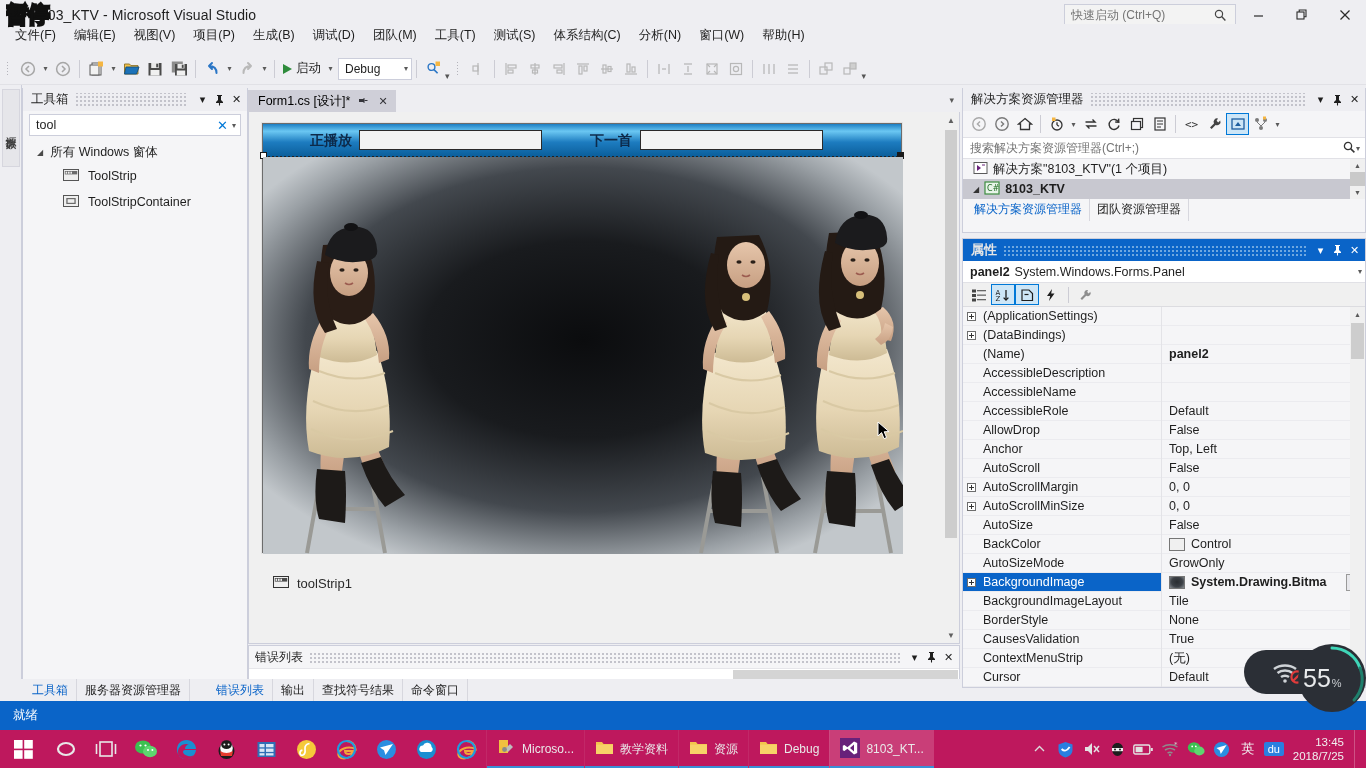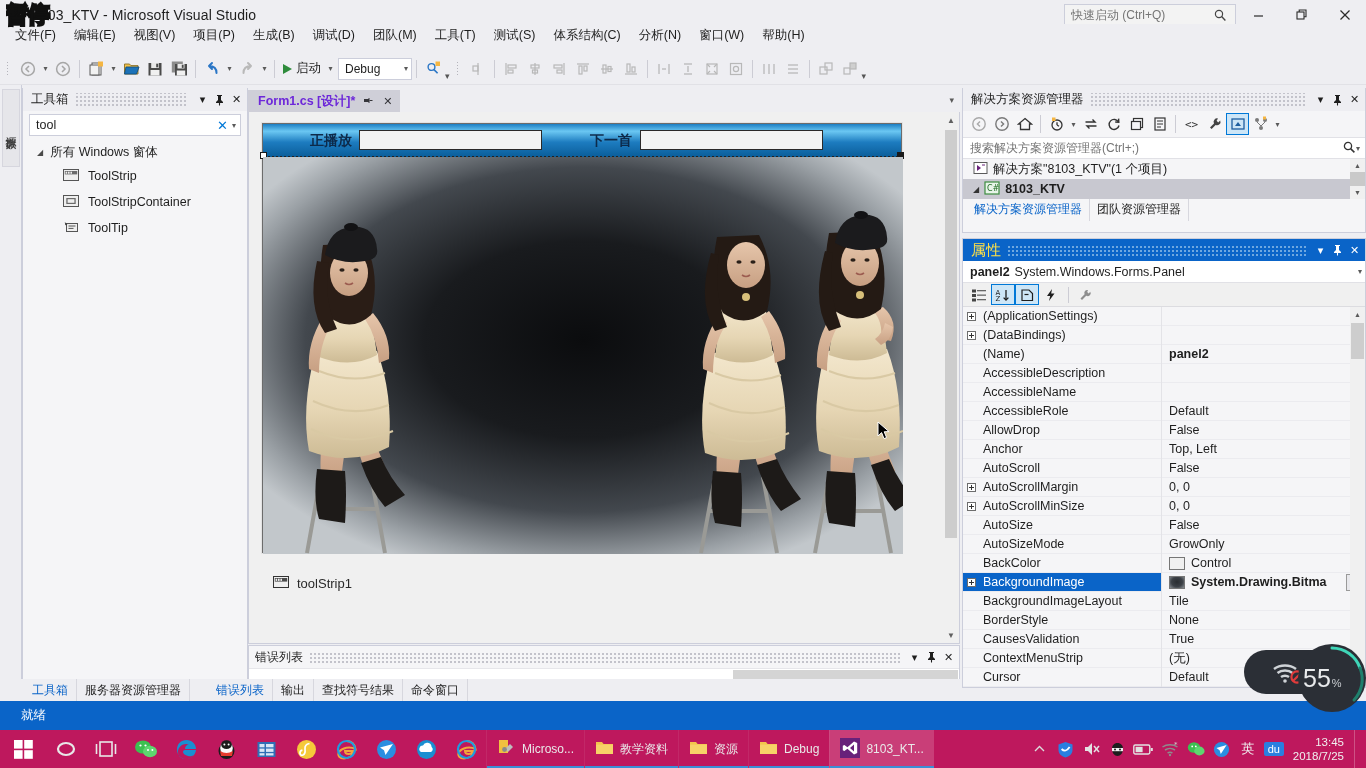--- a/index.html
+++ b/index.html
@@ -149,21 +149,21 @@
 
   
   .doc-tabstrip {
     position: absolute; top: 88px; left: 248px; width: 712px; height: 24px;
     background: #eeeef2;
   }
   .doc-tab {
     position: absolute; left: 0; top: 2px; height: 22px;
     background: #cfcfd8; display: flex; align-items: center; padding: 0 6px 0 10px; gap: 6px;
   }
-  .doc-tab .lbl { font-size: 12.5px; color: #6d28d9; white-space: nowrap; font-weight: bold; }
+  .doc-tab .lbl { font-size: 12.5px; color: #000000; white-space: nowrap; }
   .doc-tab .pin, .doc-tab .cls { font-size: 11px; color: #35353a; padding: 0 2px; }
   .doc-strip-arrow {
     position: absolute; right: 6px; top: 7px; color: #5a5a5a; font-size: 9px;
   }
 
   .designer {
     position: absolute; top: 112px; left: 248px; width: 712px; height: 532px;
     background: #f0f0f0; border: 1px solid #cccedb; border-top: 0;
     overflow: hidden;
   }
@@ -290,21 +290,21 @@
 
   
   .props {
     position: absolute; top: 238px; left: 962px; width: 404px; height: 450px;
     background: #f5f5f7; border: 1px solid #cccedb; overflow: hidden;
   }
   .props-head {
     height: 22px; background: #0a64c8; display: flex; align-items: center;
     padding: 0 2px 0 8px;
   }
-  .props-head .ttl { font-size: 15px; color: #fde047; }
+  .props-head .ttl { font-size: 13px; color: #e5e5e5; font-weight: bold; }
   .props-head .dots {
     flex: 1; height: 12px; margin: 0 6px;
     background-image: radial-gradient(#6fa8e0 40%, transparent 41%);
     background-size: 4px 4px; background-position: 0 5px;
   }
   .props-head .hb { color: #fff; width: 17px; height: 18px; display:flex; align-items:center; justify-content:center; font-size: 11px;}
   .props-obj {
     height: 22px; background: #fff; display: flex; align-items: center;
     padding: 0 3px 0 7px; border-bottom: 1px solid #e1e1e6;
   }
@@ -358,21 +358,21 @@
   }
   .pgrid-scroll .a {
     width: 15px; height: 14px; display:flex; align-items:center; justify-content:center;
     color:#5a5a5a; font-size: 7px;
   }
   .pgrid-scroll .thumb { position:absolute; top:16px; left:1px; width:13px; height:36px; background:#cdcdcd;}
 
   
   .statusbar {
     position: absolute; top: 701px; left: 0; width: 1366px; height: 29px;
-    background: #0a64c8; display: flex; align-items: center; padding-left: 21px;
+    background: #0a64c8; display: flex; align-items: center; padding-left: 13px;
   }
   .statusbar .st { font-size: 12.5px; color: #fff; }
 
   
   .rec-widget {
     position: absolute; left: 1244px; top: 644px; width: 122px; height: 52px;
     z-index: 30;
   }
   .rec-pill {
     position: absolute; left: 0; top: 6px; width: 96px; height: 44px;
@@ -733,31 +733,20 @@
         <span>
           <svg width="16" height="14" viewBox="0 0 16 14">
               <rect x="0.5" y="1.5" width="15" height="11" fill="#efefef" stroke="#555" stroke-width="1"></rect>
               <rect x="3.3" y="4" width="9.4" height="6" fill="#6b6b6b"></rect>
               <rect x="4.6" y="5.2" width="6.8" height="3.6" fill="#efefef"></rect>
             </svg>
         </span>
         <span class="txt">ToolStripContainer</span>
       </div>
 
-      <div class="tb-item">
-        <span>
-          <svg width="16" height="14" viewBox="0 0 16 14">
-              <rect x="3.5" y="3.5" width="11" height="8" fill="#efefef" stroke="#555" stroke-width="1"></rect>
-              <line x1="5.5" y1="6" x2="12.5" y2="6" stroke="#555" stroke-width="1"></line>
-              <line x1="5.5" y1="8.4" x2="10.5" y2="8.4" stroke="#555" stroke-width="1"></line>
-              <path d="M1.8 2 l2.6 2.6 l-2.1 .6 z" fill="#3c3c3c"></path>
-            </svg>
-        </span>
-        <span class="txt">ToolTip</span>
-      </div>
     </div>
   </div>
 
   <div class="doc-tabstrip">
     <div class="doc-tab">
       <span class="lbl">Form1.cs [设计]*</span>
       <span class="pin">
         <svg width="10" height="11" viewBox="0 0 10 11">
             <path d="M1 4h4.5V3h1v5h-1V7H1z" fill="#35353a"></path>
             <line x1="6.5" y1="5.5" x2="9.5" y2="5.5" stroke="#35353a" stroke-width="1"></line>
@@ -1207,30 +1196,30 @@
         <span class="pname">AutoScrollMinSize</span>
         <span class="pval">0, 0</span>
       </div>
       <div class="prow">
         <span class="exp"></span>
         <span class="pname">AutoSize</span>
         <span class="pval">False</span>
       </div>
       <div class="prow">
         <span class="exp"></span>
-        <span class="pname">AutoSizeMode</span>
-        <span class="pval">GrowOnly</span>
-      </div>
-      <div class="prow">
-        <span class="exp"></span>
         <span class="pname">BackColor</span>
         <span class="pval">
           <span class="swatch"></span>
           <span>Control</span>
         </span>
+      </div>
+      <div class="prow">
+        <span class="exp"></span>
+        <span class="pname">AutoSizeMode</span>
+        <span class="pval">GrowOnly</span>
       </div>
       <div class="prow sel">
         <span class="exp">
             <span class="plusbox"></span>
           </span>
         <span class="pname">BackgroundImage</span>
         <span class="pval">
           <span class="swatch img"></span>
           <span>System.Drawing.Bitma</span>
           <span class="ellips-btn">...</span>

